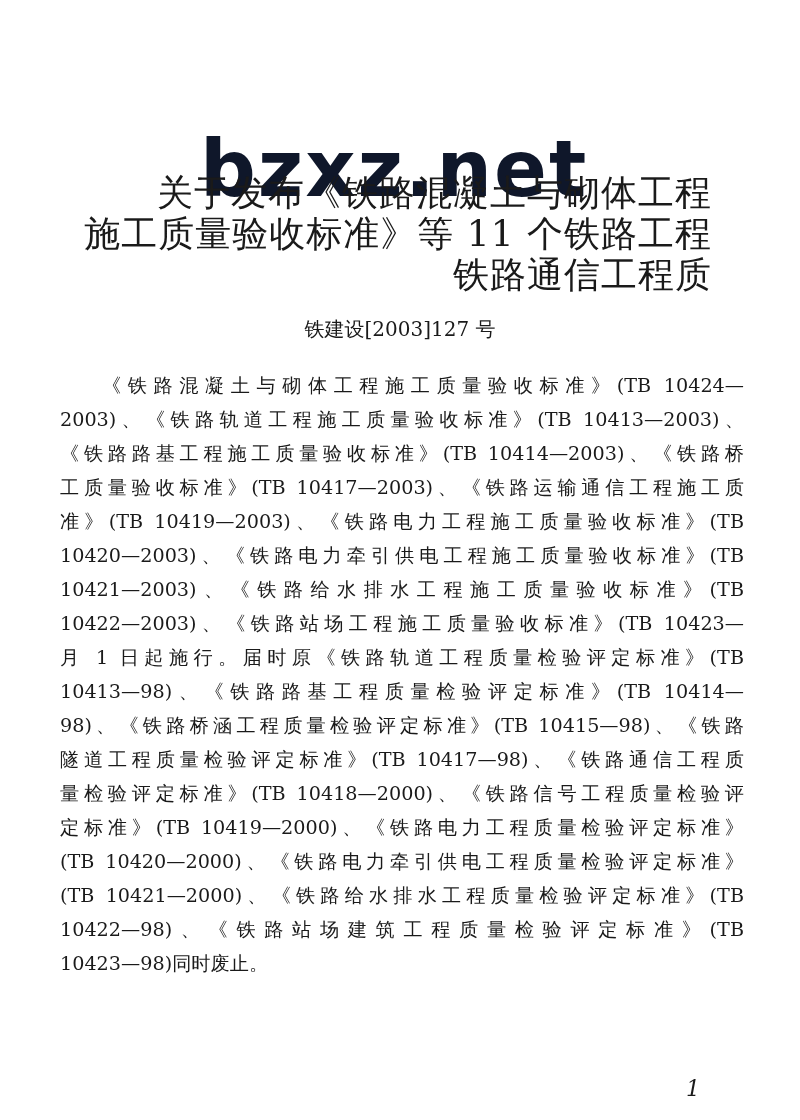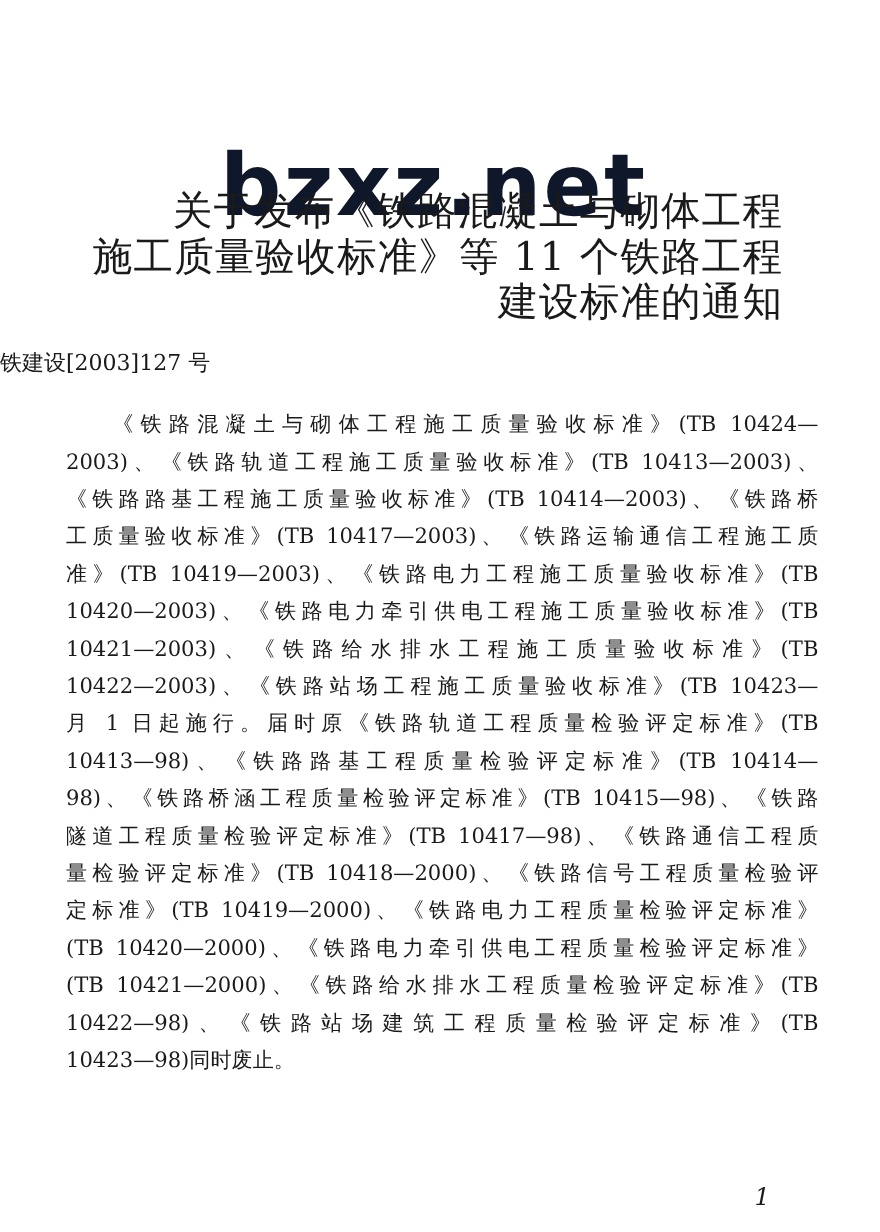--- a/index.html
+++ b/index.html
@@ -11,21 +11,21 @@
     position: absolute; left: 200px; top: 130px; width: 400px; text-align: left;
     font-family: "DejaVu Sans", "Liberation Sans", sans-serif; font-weight: bold;
     font-size: 78px; color: #0f172a; letter-spacing: 2px; line-height: 1; z-index: 0;
   }
   .title {
     position: absolute; left: 72px; top: 172px; width: 640px; text-align: right;
     font-size: 36px; line-height: 41px; z-index: 1; letter-spacing: 1px;
   }
   .title div { white-space: nowrap; }
   .docno {
-    position: absolute; left: 0; top: 316px; width: 800px; text-align: left;
+    position: absolute; left: 0; top: 316px; width: 800px; text-align: center;
     font-size: 20px; z-index: 1;
   }
   .body {
     position: absolute; left: 60px; top: 369px; width: 684px; z-index: 1;
     font-size: 19.2px; line-height: 34px;
   }
   .body .line { white-space: nowrap; text-align: justify; text-align-last: justify; display: block; height: 34px; }
   .body .line.first { padding-left: 42px; }
   .body .line.last { text-align-last: left; }
   .pagenum {
@@ -33,21 +33,21 @@
   }
 </style>
 </head>
 <body>
 
 <div class="watermark">bzxz.net</div>
 
 <div class="title">
   <div>关于发布《铁路混凝土与砌体工程</div>
   <div>施工质量验收标准》等 11 个铁路工程</div>
-  <div>建设标准的通知</div>
+  <div>铁路通信工程质</div>
 </div>
 
 <div class="docno">铁建设[2003]127 号</div>
 
 <div class="body">
   <span class="line first">《铁路混凝土与砌体工程施工质量验收标准》(TB 10424—</span>
   <span class="line">2003)、《铁路轨道工程施工质量验收标准》(TB 10413—2003)、</span>
   <span class="line">《铁路路基工程施工质量验收标准》(TB 10414—2003)、《铁路桥</span>
   <span class="line">工质量验收标准》(TB 10417—2003)、《铁路运输通信工程施工质</span>
   <span class="line">准》(TB 10419—2003)、《铁路电力工程施工质量验收标准》(TB</span>

